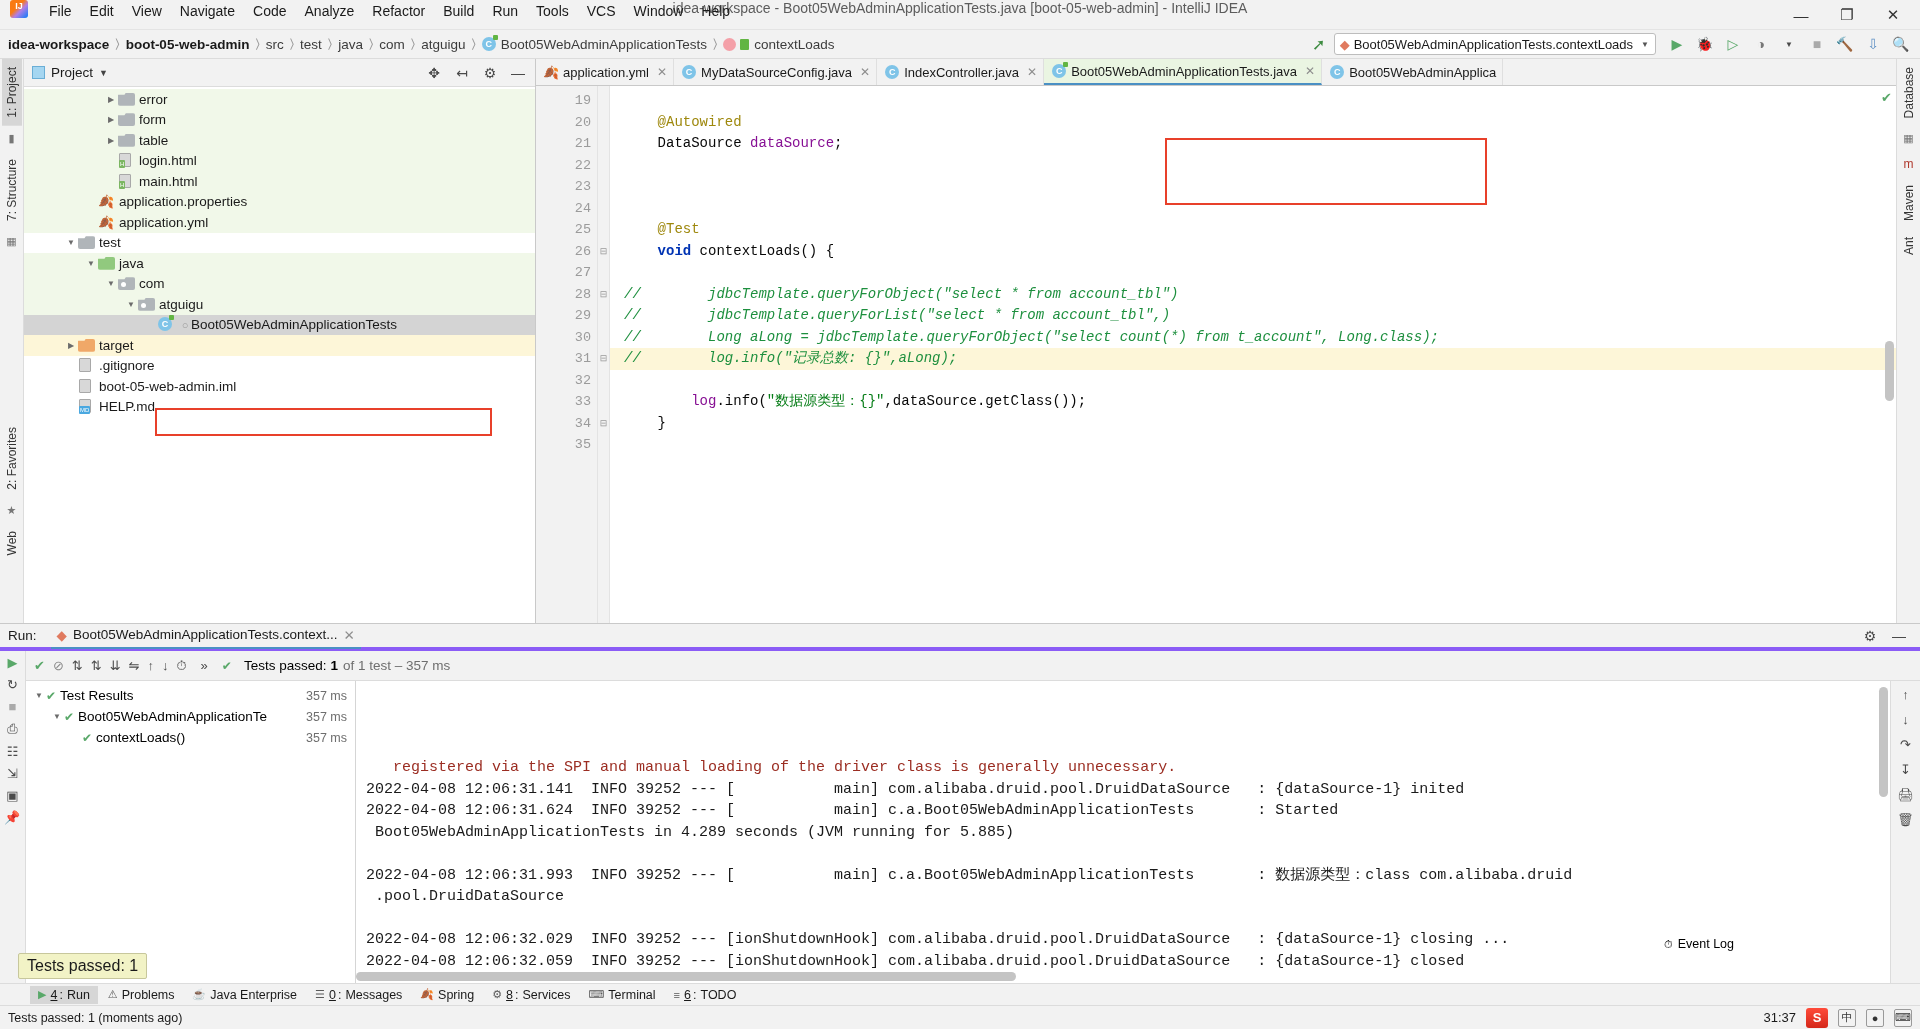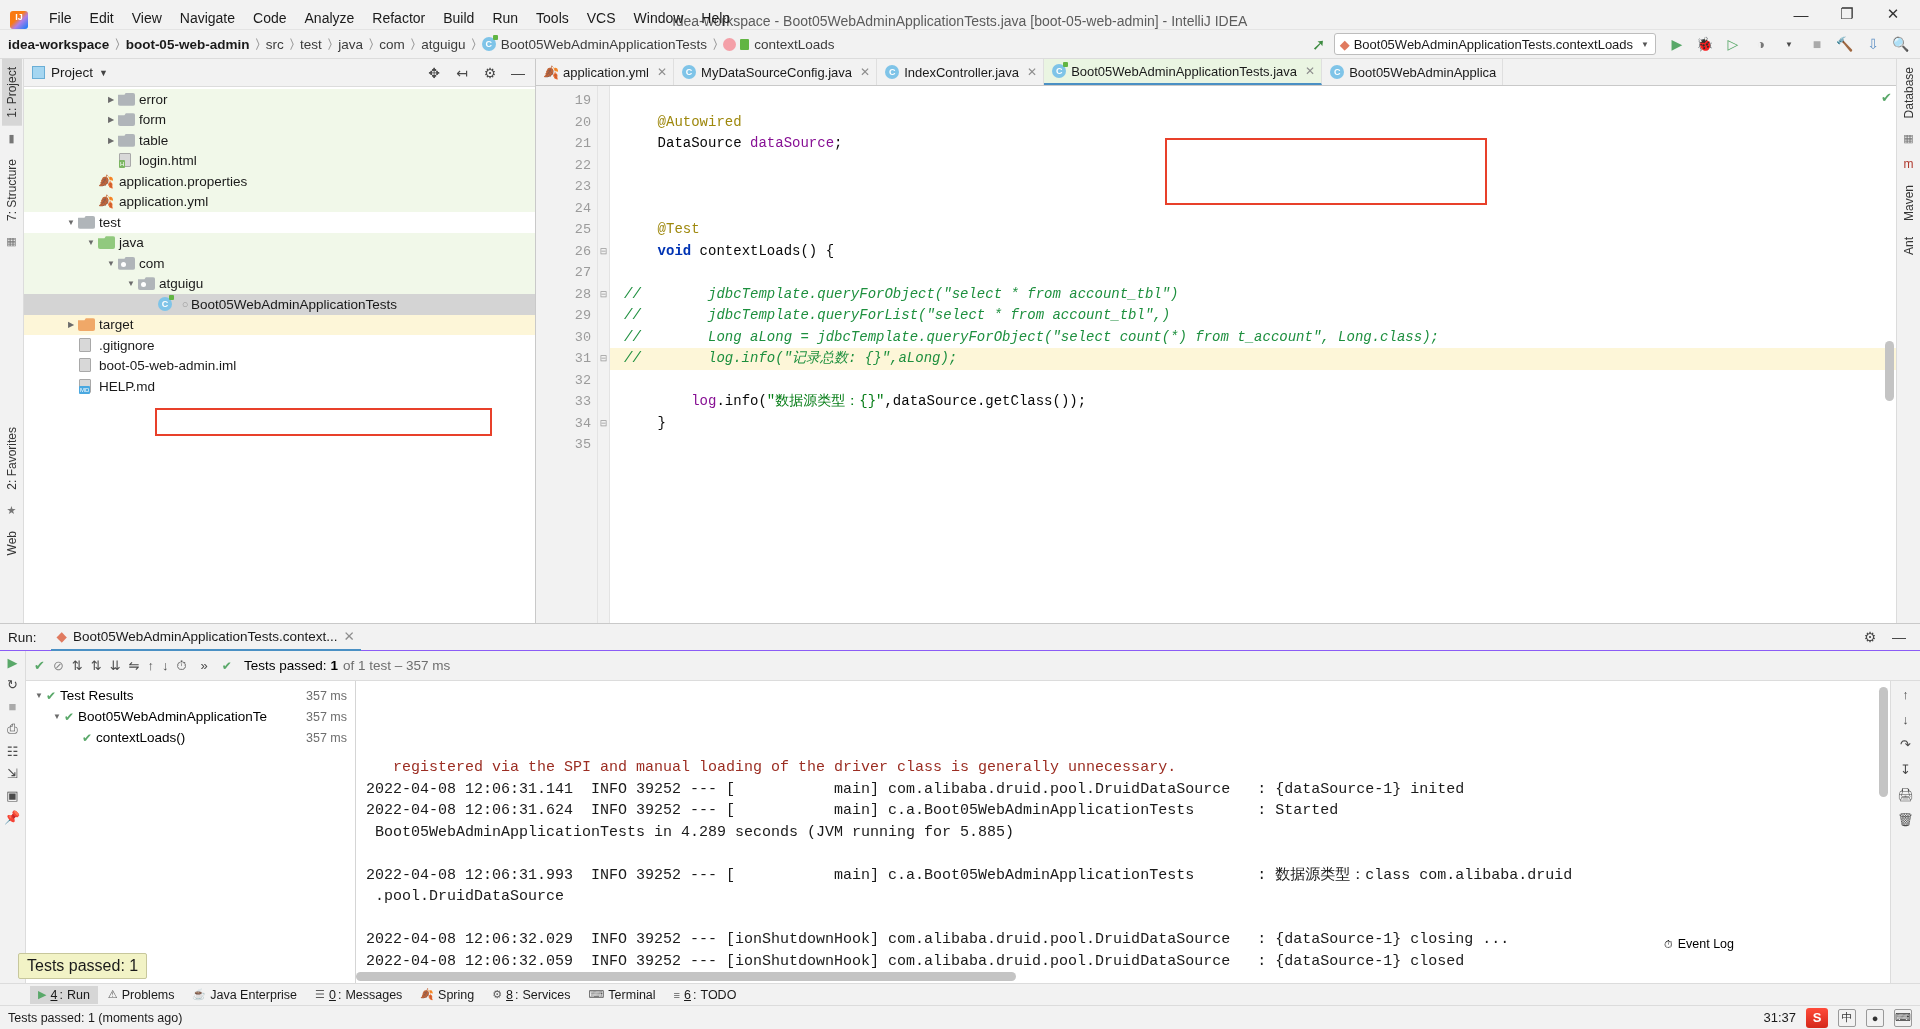--- a/index.html
+++ b/index.html
@@ -8,21 +8,21 @@
     font-family: "Liberation Sans", sans-serif;
     font-size: 13px;
     background: #f2f2f2;
     color: #000;
     overflow: hidden;
   }
   .app { position: relative; width: 1920px; height: 1029px; display: flex; flex-direction: column; }
 
   
   .menubar {
-    height: 30px; background: #f2f2f2; display: flex; align-items: flex-end;
+    height: 30px; background: #f2f2f2; display: flex; align-items: flex-start;
     border-bottom: 1px solid #e4e4e4; position: relative;
   }
   .ij-logo {
     width: 18px; height: 18px; margin-left: 10px; margin-right: 12px;
     border-radius: 3px; position: relative;
     background: linear-gradient(135deg,#f97a12 0%,#f97a12 40%,#b07ee7 60%,#087cfa 100%);
   }
   .ij-logo::after {
     content:"IJ"; position:absolute; left:0; right:0; top:1px;
     font-size:9px; font-weight:bold; color:#fff; text-align:center;
@@ -167,21 +167,21 @@
   .kw { color:#0033b3; font-weight:bold; }
   .ann { color:#9e880d; }
   .fld { color:#871094; }
   .cmt { color:#1d8f3e; font-style:italic; }
   .str { color:#067d17; }
   .plain { color:#080808; }
   .marker-ok { position:absolute; right:4px; top:4px; color:#59a869; font-size:13px; }
 
   
   .run-panel { height:360px; display:flex; flex-direction:column; background:#fff; border-top:1px solid #c9c9c9; }
-  .run-head { height:27px; background:#f2f2f2; display:flex; align-items:center; padding-left:8px; border-bottom:1px solid #8b5cf6;}
+  .run-head { height:27px; background:#f2f2f2; display:flex; align-items:center; padding-left:8px; border-bottom:4px solid #8b5cf6;}
   .run-head .lbl { font-size:13.5px; color:#1a1a1a; padding-right:14px; }
   .run-tab {
     display:flex; align-items:center; gap:6px; font-size:13.5px; color:#1a1a1a;
     border-bottom:2px solid #4a90c4; height:27px; padding:0 6px;
   }
   .run-head .acts { margin-left:auto; display:flex; gap:3px; padding-right:8px; }
   .run-body { flex:1; display:flex; min-height:0; }
   .run-left-toolbar { width:26px; background:#f2f2f2; border-right:1px solid #dcdcdc; display:flex; flex-direction:column; align-items:center; padding-top:4px; gap:7px;}
   .run-ico { font-size:13px; color:#4a4a4a; }
   .tests-toolbar { height:30px; background:#f2f2f2; display:flex; align-items:center; gap:8px; padding-left:8px; border-bottom:1px solid #dcdcdc; }
@@ -373,20 +373,30 @@
           </div>
           <div class="trow srcroot">
             <span class="indent" style="width: 80px;"></span>
             <span class="arrow"></span>
             <span class="ico">
               <div class="file-ico">
                 <span class="badge html">H</span>
               </div>
             </span>
             <span>login.html</span>
+          </div>
+          <div class="trow srcroot">
+            <span class="indent" style="width: 80px;"></span>
+            <span class="arrow"></span>
+            <span class="ico">
+              <div class="file-ico">
+                <span class="badge html">H</span>
+              </div>
+            </span>
+            <span>main.html</span>
           </div>
           <div class="trow srcroot">
             <span class="indent" style="width: 60px;"></span>
             <span class="arrow"></span>
             <span class="ico"><span class="leaf-ico-spring">🍂</span></span>
             <span>application.properties</span>
           </div>
           <div class="trow srcroot">
             <span class="indent" style="width: 60px;"></span>
             <span class="arrow"></span>

